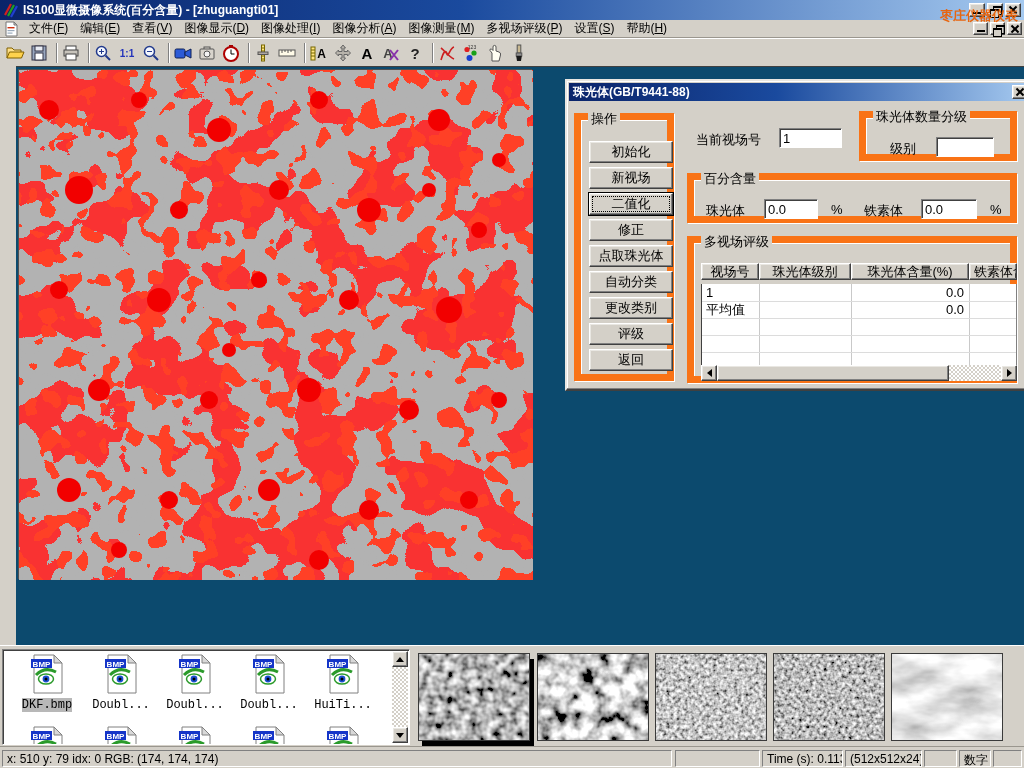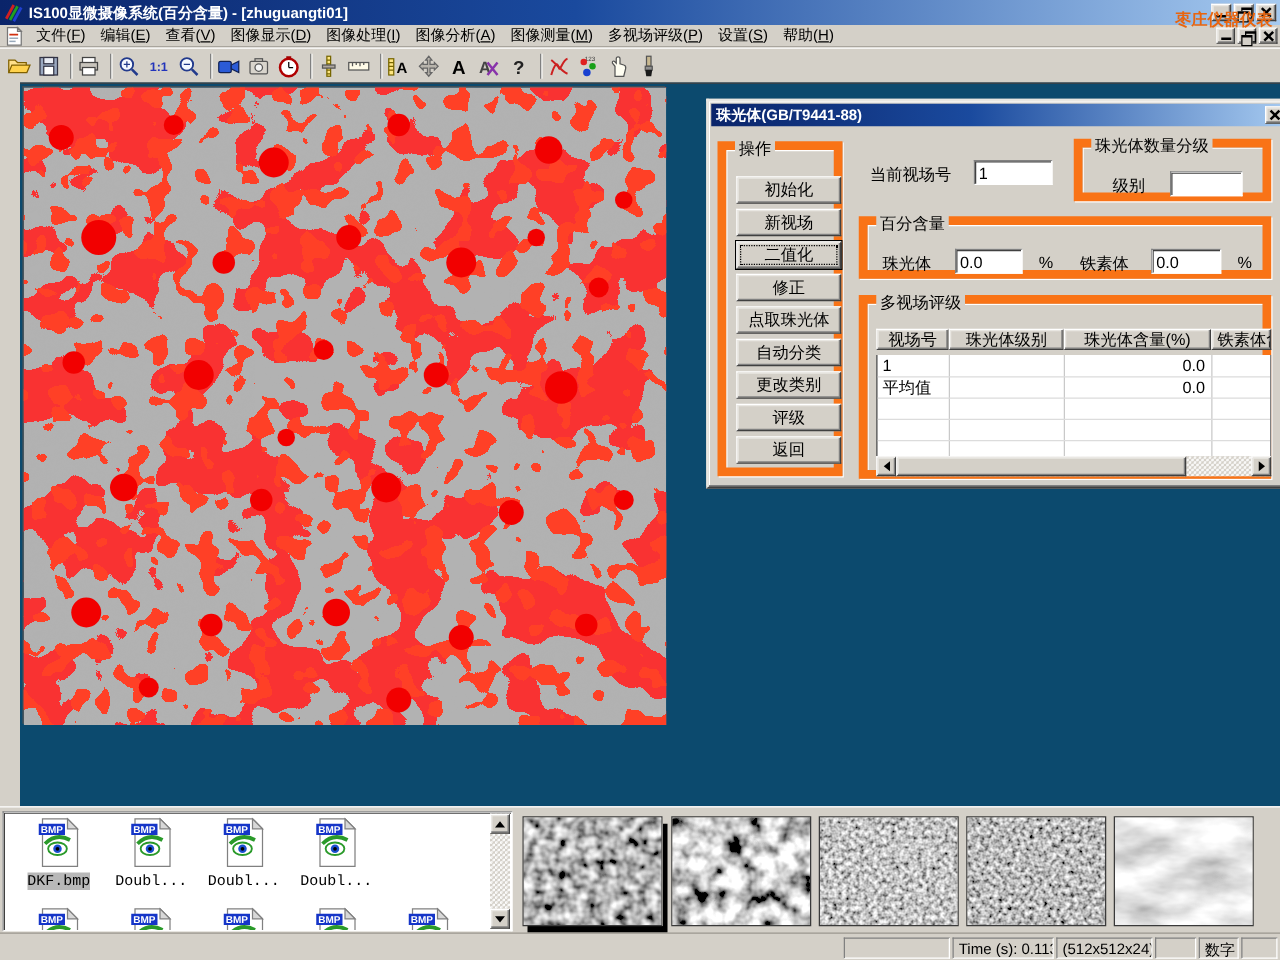--- a/index.html
+++ b/index.html
@@ -450,20 +450,26 @@
           <use href="#bmpicon"></use>
         </svg><br>
       <span class="fname">Doubl...</span>
     </div>
     <div class="fitem" style="left:230px;top:4px">
       <svg width="34" height="40">
           <use href="#bmpicon"></use>
         </svg><br>
       <span class="fname">Doubl...</span>
     </div>
+    <div class="fitem" style="left:304px;top:4px">
+      <svg width="34" height="40">
+          <use href="#bmpicon"></use>
+        </svg><br>
+      <span class="fname">HuiTi...</span>
+    </div>
 
     <div class="fitem" style="left:8px;top:76px"><svg width="34" height="40">
           <use href="#bmpicon"></use>
         </svg></div>
     <div class="fitem" style="left:82px;top:76px"><svg width="34" height="40">
           <use href="#bmpicon"></use>
         </svg></div>
     <div class="fitem" style="left:156px;top:76px"><svg width="34" height="40">
           <use href="#bmpicon"></use>
         </svg></div>
@@ -494,19 +500,20 @@
       </svg></div>
   <div class="thumb" style="left:773px"><svg width="110" height="86">
         <rect width="110" height="86" filter="url(#t4)"></rect>
       </svg></div>
   <div class="thumb" style="left:891px"><svg width="110" height="86">
         <rect width="110" height="86" filter="url(#t5)"></rect>
       </svg></div>
 </div>
 
 <div class="statusbar">
+  <div class="sb" style="left:2px;width:670px">x: 510 y: 79  idx: 0  RGB: (174, 174, 174)</div>
   <div class="sb" style="left:675px;width:85px"></div>
   <div class="sb" style="left:762px;width:81px">Time (s): 0.113</div>
   <div class="sb" style="left:845px;width:77px">(512x512x24)</div>
   <div class="sb" style="left:924px;width:33px"></div>
   <div class="sb" style="left:959px;width:32px;text-align:center">数字</div>
   <div class="sb" style="left:993px;width:29px"></div>
 </div>
 
 </body></html>

